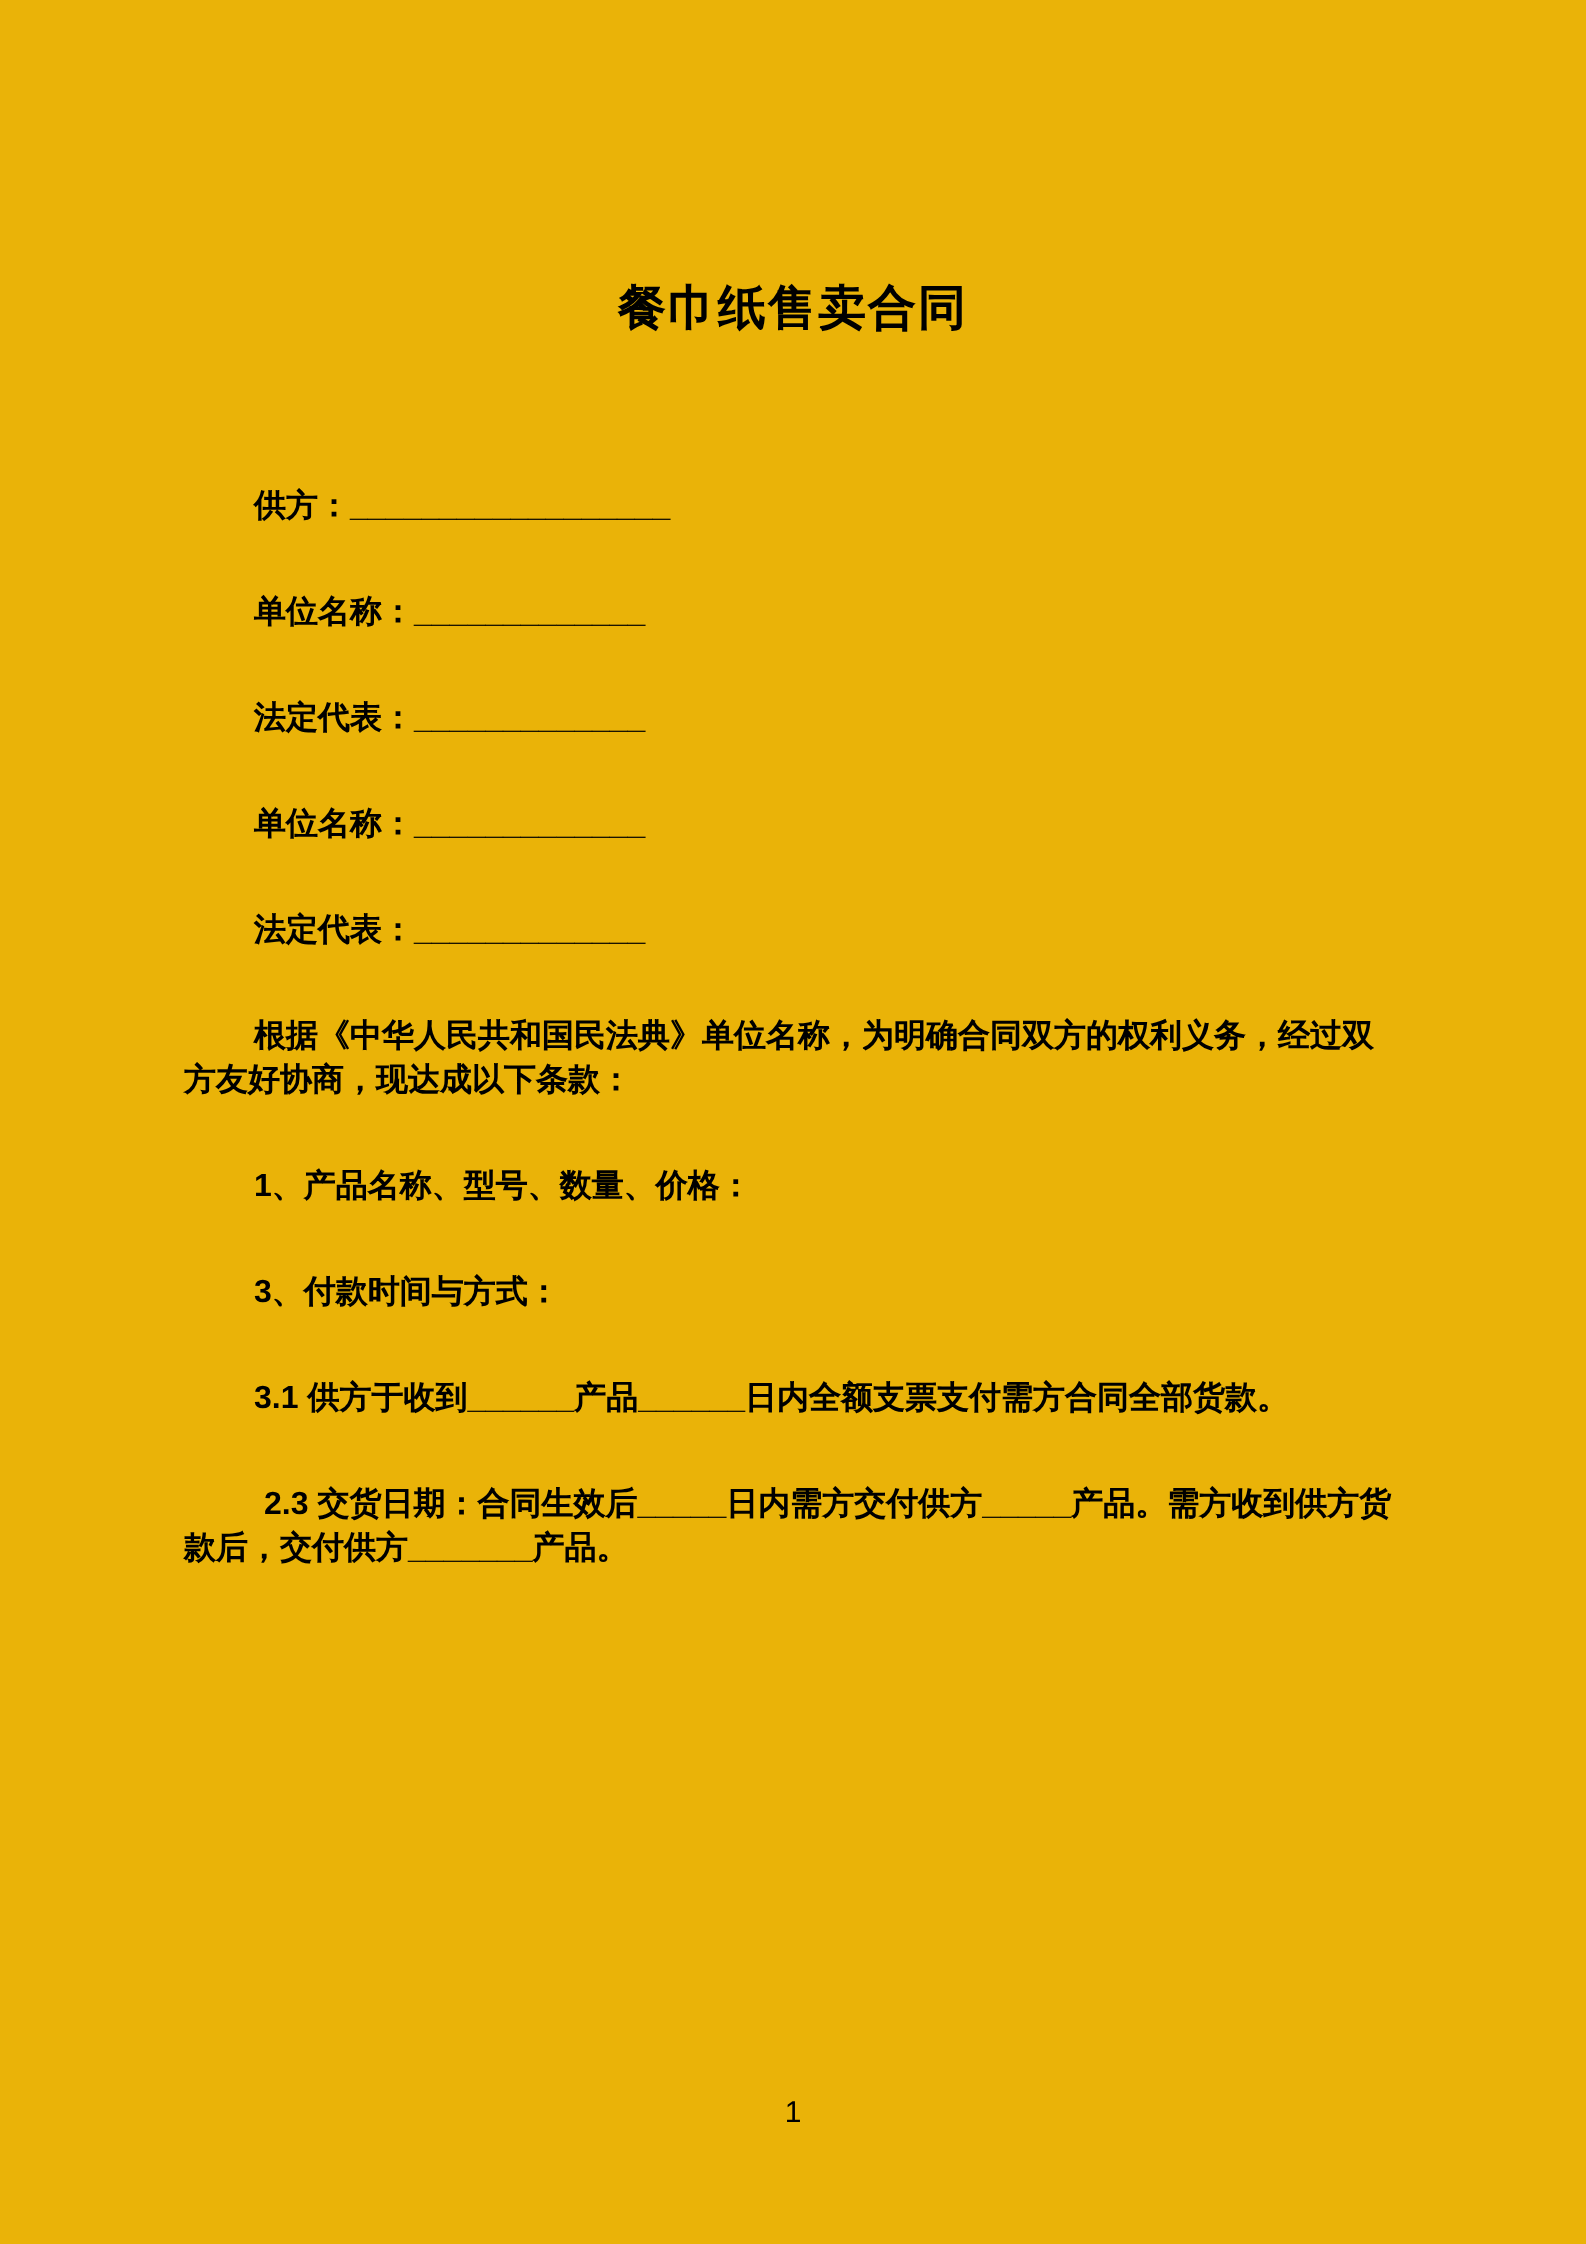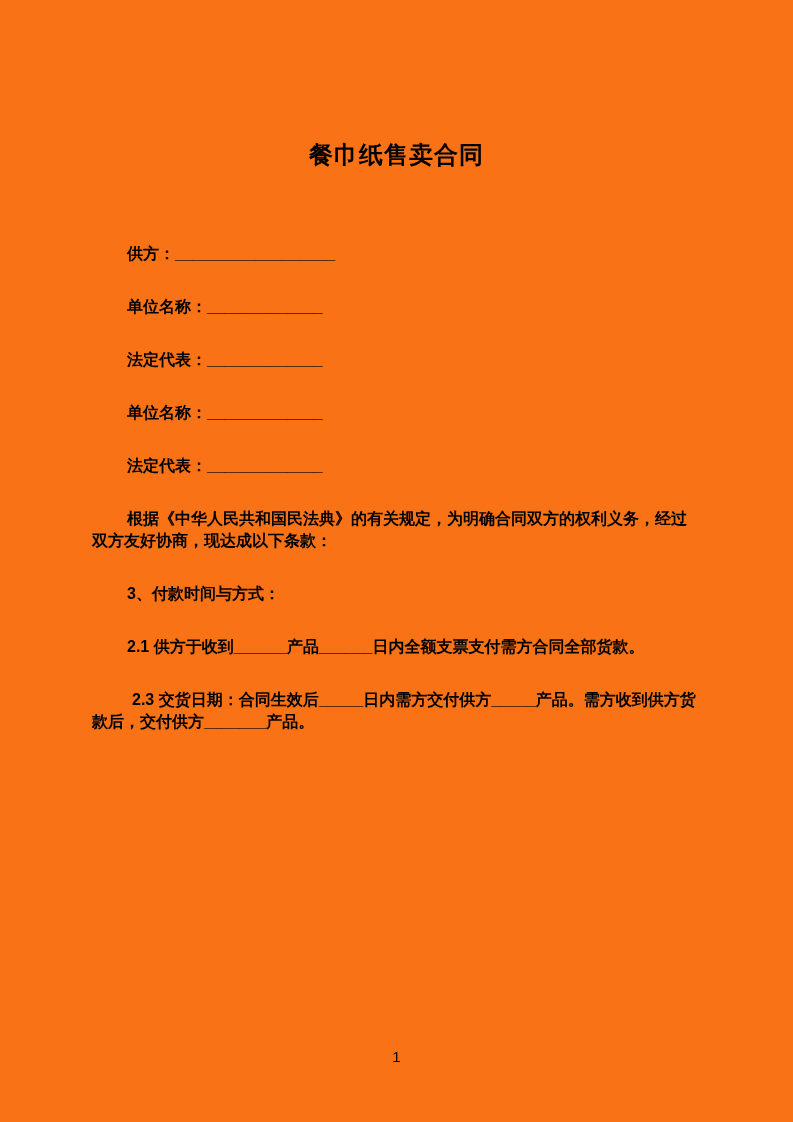--- a/index.html
+++ b/index.html
@@ -5,21 +5,21 @@
   html, body {
     margin: 0;
     padding: 0;
     background: #ffffff;
   }
   .page {
     position: relative;
     width: 793px;
     height: 1122px;
     margin: 0 auto;
-    background: #f97316;
+    background: #eab308;
     box-sizing: border-box;
     padding: 140px 92px 0 92px;
     font-family: "Liberation Sans", "DejaVu Sans", sans-serif;
     font-weight: 700;
     color: #000000;
     font-size: 16px;
     overflow: hidden;
   }
   .doc-title {
     margin: 0;
@@ -64,21 +64,22 @@
 
   <div class="parties">
     <p class="para">供方：__________________</p>
     <p class="para">单位名称：_____________</p>
     <p class="para">法定代表：_____________</p>
     <p class="para">单位名称：_____________</p>
     <p class="para">法定代表：_____________</p>
   </div>
 
   <div>
-    <p class="para intro">根据《中华人民共和国民法典》的有关规定，为明确合同双方的权利义务，经过双方友好协商，现达成以下条款：</p>
+    <p class="para intro">根据《中华人民共和国民法典》单位名称，为明确合同双方的权利义务，经过双方友好协商，现达成以下条款：</p>
+    <p class="para">1、产品名称、型号、数量、价格：</p>
     <p class="para">3、付款时间与方式：</p>
-    <p class="para">2.1 供方于收到______产品______日内全额支票支付需方合同全部货款。</p>
+    <p class="para">3.1 供方于收到______产品______日内全额支票支付需方合同全部货款。</p>
     <p class="para sub-extra">2.3 交货日期：合同生效后_____日内需方交付供方_____产品。需方收到供方货款后，交付供方_______产品。</p>
   </div>
 
   <div class="page-number">1</div>
 
 </div>
 
 </body></html>

